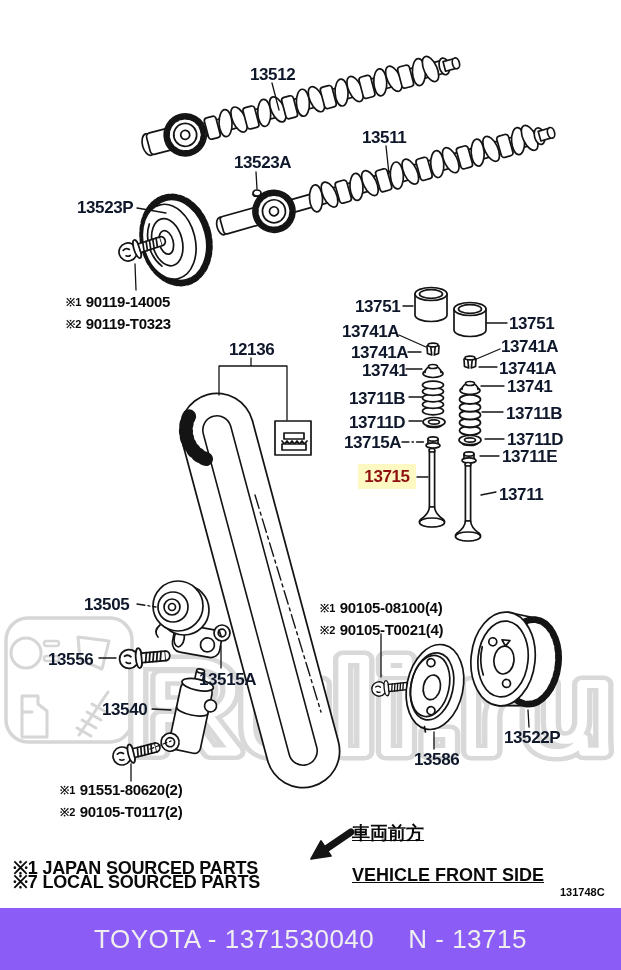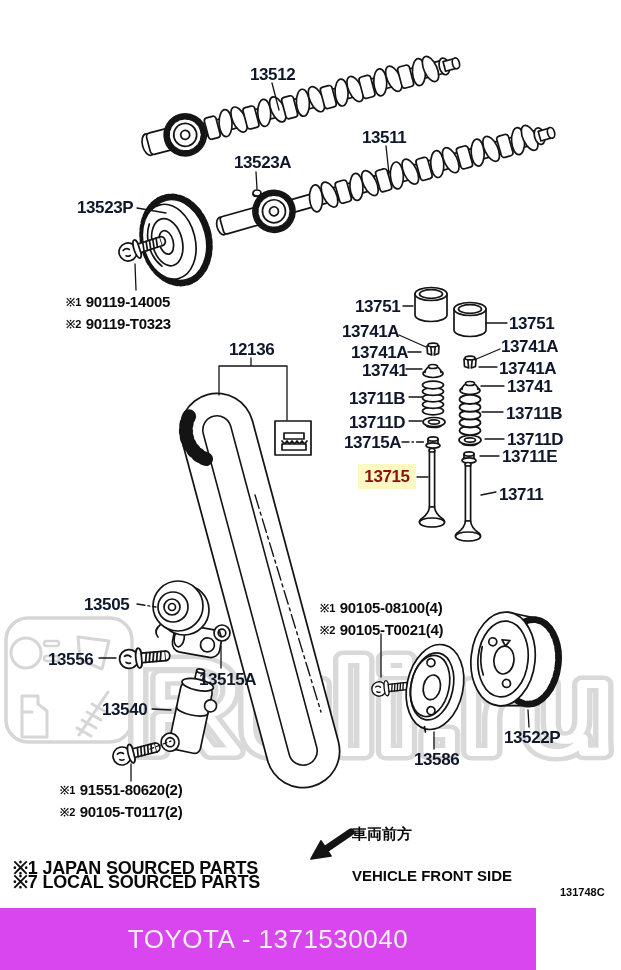--- a/index.html
+++ b/index.html
@@ -9,23 +9,23 @@
   .lbl{position:absolute;font-weight:bold;font-size:17px;line-height:19px;letter-spacing:-0.4px;
        color:#0f172a;white-space:nowrap;}
   .hl{position:absolute;left:358px;top:464px;width:58px;height:25px;background:#fef9c3;
       display:flex;align-items:center;justify-content:center;}
   .hl span{font-weight:bold;font-size:17px;letter-spacing:-0.4px;color:#8e0f0f;}
   .note{position:absolute;white-space:nowrap;}
   .note div{line-height:22px;}
   .note .pre{font-weight:bold;font-size:11px;vertical-align:1px;}
   .note .num{font-weight:bold;font-size:15px;letter-spacing:-0.3px;}
   .src{position:absolute;font-weight:bold;font-size:18px;letter-spacing:-0.2px;line-height:14px;white-space:nowrap;}
-  .front{position:absolute;font-weight:bold;font-size:15px;line-height:15px;white-space:nowrap;}
+  .front{position:absolute;font-weight:bold;font-size:18px;line-height:15px;white-space:nowrap;text-decoration:underline;}
   .code{position:absolute;left:560px;top:886px;font-weight:bold;font-size:11px;}
-  .footer{position:absolute;left:0;top:908px;width:536px;height:62px;background:#d946ef;
+  .footer{position:absolute;left:0;top:908px;width:621px;height:62px;background:#8b5cf6;
           display:flex;align-items:center;justify-content:center;gap:34px;}
   .footer span{color:#efefef;font-size:26px;letter-spacing:0.5px;}
 </style>
 </head>
 <body>
 
 <div class="stage">
 
 <svg class="art" width="621" height="970" viewBox="0 0 621 970">
   <defs>
@@ -363,15 +363,16 @@
 <div class="src" style="left:13px;top:861px">※1 JAPAN SOURCED PARTS</div>
 <div class="src" style="left:13px;top:875px">※7 LOCAL SOURCED PARTS</div>
 
 <div class="front" style="left:352px;top:826px">車両前方</div>
 <div class="front" style="left:352px;top:868px">VEHICLE FRONT SIDE</div>
 
 <div class="code">131748C</div>
 
 <div class="footer">
   <span>TOYOTA - 1371530040</span>
+  <span>N - 13715</span>
 </div>
 
 </div>
 
 </body></html>

